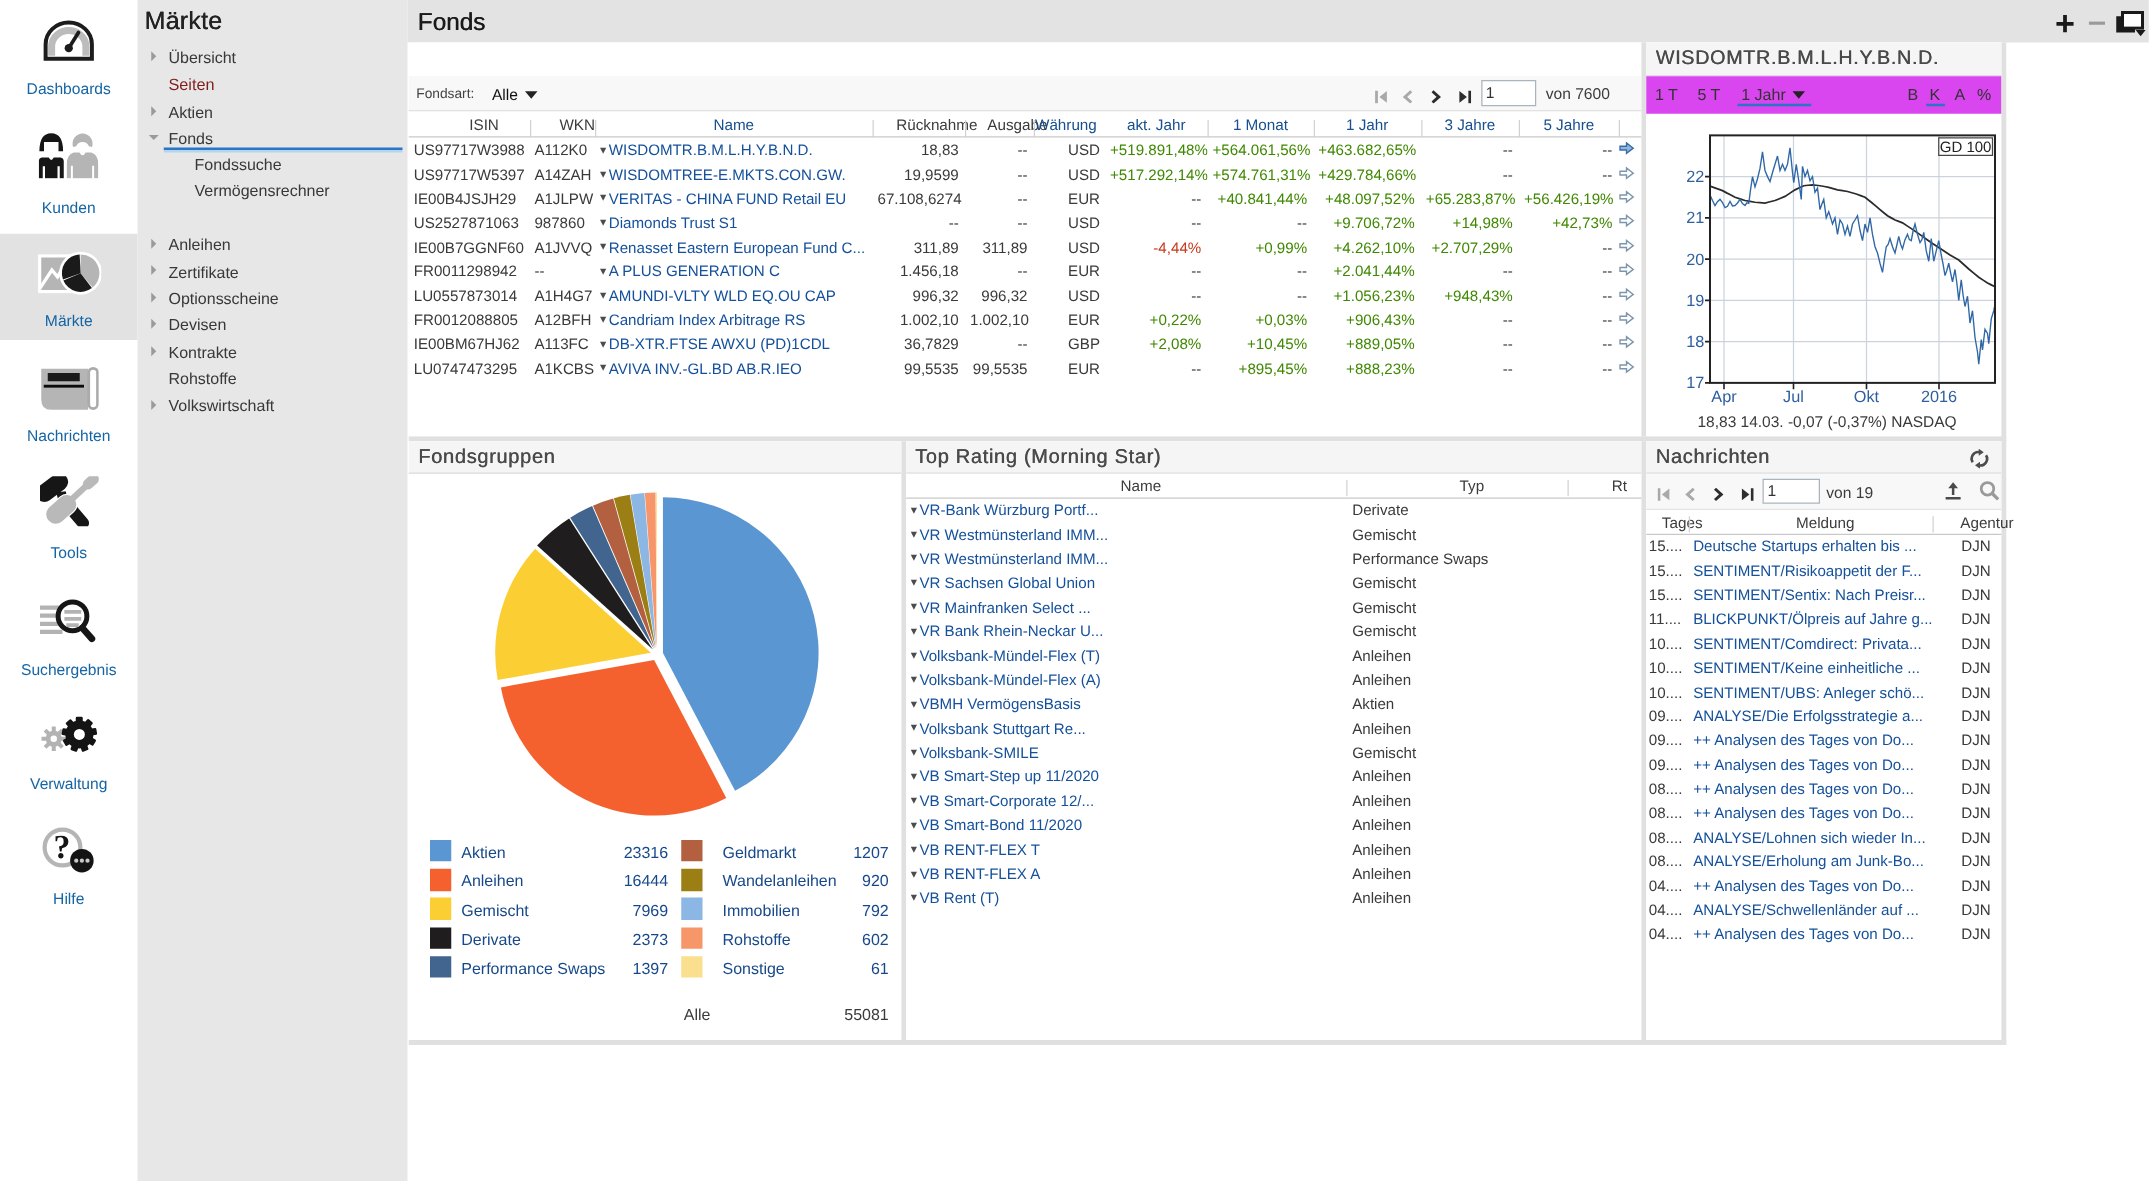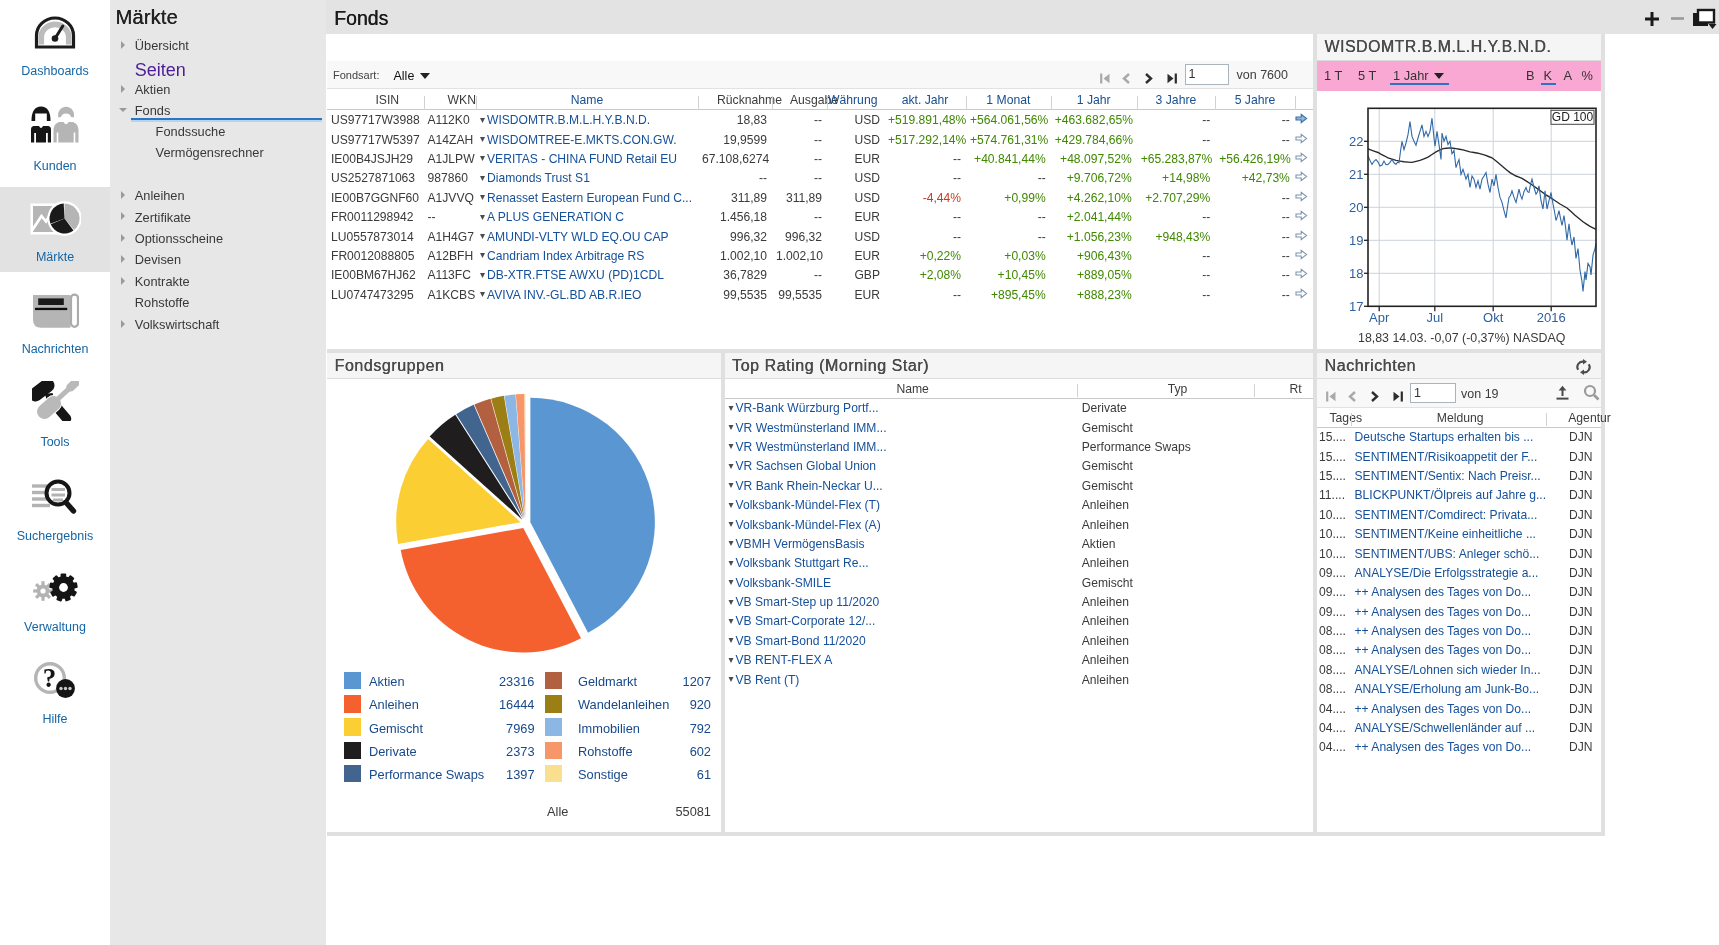--- a/index.html
+++ b/index.html
@@ -118,21 +118,21 @@
 <circle cx="33.5" cy="27.5" r="1.7" fill="#c9c9c9"></circle>
 <circle cx="38" cy="27.5" r="1.7" fill="#c9c9c9"></circle>
 </svg></div>
 <div style="position:absolute;left:0;top:712.4px;width:110px;text-align:center;font-size:12.5px;color:#1565a5">Hilfe</div>
 </div>
 
 <div class="abs" style="left:110px;top:0;width:215.5px;height:945px;background:#e7e7e7">
 <div style="position:absolute;left:5.5px;top:6px;font-size:20px;color:#222;letter-spacing:0.2px;text-shadow:0.35px 0 0 #222">Märkte</div>
 <div style="position:absolute;left:11px;top:41.1px;width:0;height:0;border-left:4.5px solid #9a9a9a;border-top:4px solid transparent;border-bottom:4px solid transparent"></div>
 <div style="position:absolute;left:24.8px;top:38.3px;font-size:12.8px;color:#383838">Übersicht</div>
-<div style="position:absolute;left:24.8px;top:60.2px;font-size:18px;color:#4c1d95">Seiten</div>
+<div style="position:absolute;left:24.8px;top:60.2px;font-size:13px;color:#7f1d1d">Seiten</div>
 <div style="position:absolute;left:11px;top:84.5px;width:0;height:0;border-left:4.5px solid #9a9a9a;border-top:4px solid transparent;border-bottom:4px solid transparent"></div>
 <div style="position:absolute;left:24.8px;top:81.7px;font-size:12.8px;color:#383838">Aktien</div>
 <div style="position:absolute;left:9px;top:107.5px;width:0;height:0;border-top:4.5px solid #9a9a9a;border-left:4px solid transparent;border-right:4px solid transparent"></div>
 <div style="position:absolute;left:24.8px;top:102.7px;font-size:12.8px;color:#383838">Fonds</div>
 <div style="position:absolute;left:45.6px;top:124.1px;font-size:12.8px;color:#383838">Fondssuche</div>
 <div style="position:absolute;left:45.6px;top:144.9px;font-size:12.8px;color:#383838">Vermögensrechner</div>
 <div style="position:absolute;left:11px;top:191.1px;width:0;height:0;border-left:4.5px solid #9a9a9a;border-top:4px solid transparent;border-bottom:4px solid transparent"></div>
 <div style="position:absolute;left:24.8px;top:188.3px;font-size:12.8px;color:#383838">Anleihen</div>
 <div style="position:absolute;left:11px;top:212.3px;width:0;height:0;border-left:4.5px solid #9a9a9a;border-top:4px solid transparent;border-bottom:4px solid transparent"></div>
 <div style="position:absolute;left:24.8px;top:209.5px;font-size:12.8px;color:#383838">Zertifikate</div>
@@ -391,21 +391,21 @@
           <td class="l" style="padding:0 0 0 0.5px"><svg width="13" height="11" viewBox="0 0 13 11">
               <path d="M1 4 h5.2 v-2.6 L11.6 5.5 6.2 9.6 V7 H1 Z" fill="#fff" stroke="#7d95ad" stroke-width="1.1"></path>
             </svg></td>
         </tr>
   </tbody>
     </table>
 </div>
 
 <div class="panel" style="left:1317px;top:34px;width:283.5px;height:314.5px">
   <div class="phead" style="font-size:15.8px">WISDOMTR.B.M.L.H.Y.B.N.D.</div>
-  <div class="abs" style="left:0;top:26.5px;right:0;height:30px;background:#f9a8d4">
+  <div class="abs" style="left:0;top:26.5px;right:0;height:30px;background:#d946ef">
     <div class="abs" style="left:7px;top:7px;font-size:12.8px;color:#333">1 T</div>
     <div class="abs" style="left:41px;top:7px;font-size:12.8px;color:#333">5 T</div>
     <div class="abs" style="left:76px;top:7px;font-size:12.8px;color:#333">1 Jahr</div>
     <div class="abs" style="left:117px;top:12px;width:0;height:0;border-top:6px solid #222;border-left:5.5px solid transparent;border-right:5.5px solid transparent"></div>
     <div class="abs" style="left:72.5px;top:22.5px;width:59.5px;height:2.4px;background:#2a75c4"></div>
     <div class="abs" style="left:209px;top:7px;font-size:12.8px;color:#333">B</div>
     <div class="abs" style="left:226.5px;top:7px;font-size:12.8px;color:#333">K</div>
     <div class="abs" style="left:223.5px;top:22.5px;width:15.5px;height:2.4px;background:#2a75c4"></div>
     <div class="abs" style="left:246.5px;top:7px;font-size:12.8px;color:#333">A</div>
     <div class="abs" style="left:264.5px;top:7px;font-size:12.8px;color:#333">%</div>
@@ -527,20 +527,25 @@
           <td class="l"><span class="tri">▾</span><a>VR Westmünsterland IMM...</a></td>
           <td class="l" style="padding-left:5px">Performance Swaps</td>
           <td></td>
         </tr>
 <tr>
           <td class="l"><span class="tri">▾</span><a>VR Sachsen Global Union</a></td>
           <td class="l" style="padding-left:5px">Gemischt</td>
           <td></td>
         </tr>
 <tr>
+          <td class="l"><span class="tri">▾</span><a>VR Mainfranken Select ...</a></td>
+          <td class="l" style="padding-left:5px">Gemischt</td>
+          <td></td>
+        </tr>
+<tr>
           <td class="l"><span class="tri">▾</span><a>VR Bank Rhein-Neckar U...</a></td>
           <td class="l" style="padding-left:5px">Gemischt</td>
           <td></td>
         </tr>
 <tr>
           <td class="l"><span class="tri">▾</span><a>Volksbank-Mündel-Flex (T)</a></td>
           <td class="l" style="padding-left:5px">Anleihen</td>
           <td></td>
         </tr>
 <tr>
@@ -568,20 +573,25 @@
           <td class="l" style="padding-left:5px">Anleihen</td>
           <td></td>
         </tr>
 <tr>
           <td class="l"><span class="tri">▾</span><a>VB Smart-Corporate 12/...</a></td>
           <td class="l" style="padding-left:5px">Anleihen</td>
           <td></td>
         </tr>
 <tr>
           <td class="l"><span class="tri">▾</span><a>VB Smart-Bond 11/2020</a></td>
+          <td class="l" style="padding-left:5px">Anleihen</td>
+          <td></td>
+        </tr>
+<tr>
+          <td class="l"><span class="tri">▾</span><a>VB RENT-FLEX T</a></td>
           <td class="l" style="padding-left:5px">Anleihen</td>
           <td></td>
         </tr>
 <tr>
           <td class="l"><span class="tri">▾</span><a>VB RENT-FLEX A</a></td>
           <td class="l" style="padding-left:5px">Anleihen</td>
           <td></td>
         </tr>
 <tr>
           <td class="l"><span class="tri">▾</span><a>VB Rent (T)</a></td>

